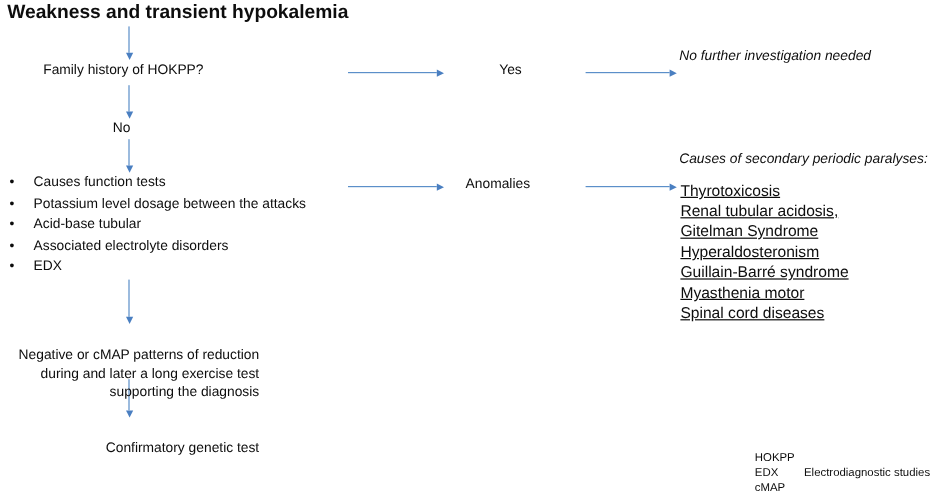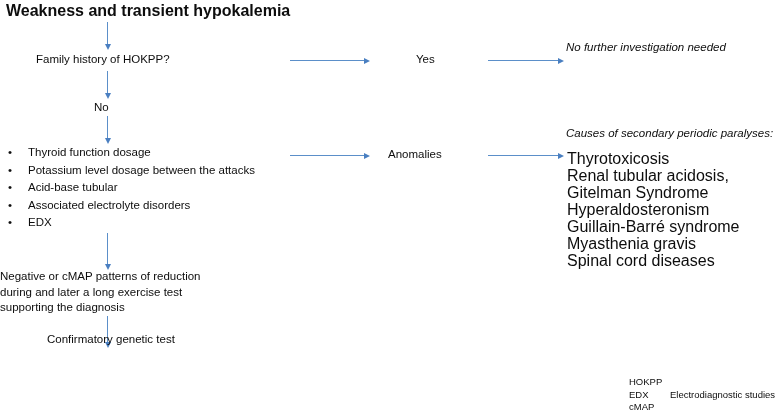--- a/index.html
+++ b/index.html
@@ -83,31 +83,33 @@
   }
   .bullet-text { white-space: nowrap; }
 
   
   .causes-list {
     position: absolute;
     left: 567px;
     top: 150px;
   }
   .cause-item {
-    font-size: 16px;
+    font-size: 13px;
     line-height: 17px;
     white-space: nowrap;
+    text-decoration: underline;
   }
 
   
   .center-block {
     position: absolute;
-    text-align: left;
+    text-align: right;
     font-size: 11.5px;
     line-height: 15.5px;
+    margin-top: 20px;
   }
 
   
   .legend {
     position: absolute;
     left: 585px;
     top: 376px;
     font-size: 9.5px;
     line-height: 12.5px;
   }
@@ -137,21 +139,21 @@
 
 <div class="node" style="left:416px; top:52px;">Yes</div>
 
 <div class="node italic" style="left:566px; top:40px;">No further investigation needed</div>
 
 <div class="node" style="left:388px; top:147px;">Anomalies</div>
 
 <div class="bullets">
   <div class="bullet-row">
     <span class="bullet-dot">•</span>
-    <span class="bullet-text">Thyroid function dosage</span>
+    <span class="bullet-text">Causes function tests</span>
   </div>
   <div class="bullet-row">
     <span class="bullet-dot">•</span>
     <span class="bullet-text">Potassium level dosage between the attacks</span>
   </div>
   <div class="bullet-row">
     <span class="bullet-dot">•</span>
     <span class="bullet-text">Acid-base tubular</span>
   </div>
   <div class="bullet-row">
@@ -165,31 +167,31 @@
 </div>
 
 <div class="node italic" style="left:566px; top:126px;">Causes of secondary periodic paralyses:</div>
 
 <div class="causes-list">
   <div class="cause-item">Thyrotoxicosis</div>
   <div class="cause-item">Renal tubular acidosis,</div>
   <div class="cause-item">Gitelman Syndrome</div>
   <div class="cause-item">Hyperaldosteronism</div>
   <div class="cause-item">Guillain-Barré syndrome</div>
-  <div class="cause-item">Myasthenia gravis</div>
+  <div class="cause-item">Myasthenia motor</div>
   <div class="cause-item">Spinal cord diseases</div>
 </div>
 
 <div class="center-block" style="left:0px; top:269px; width:216px;">
   <div>Negative or cMAP patterns of reduction</div>
   <div>during and later a long exercise test</div>
   <div>supporting the diagnosis</div>
 </div>
 
-<div class="center-block" style="left:0px; top:332px; width:216px;padding-left:47px;">Confirmatory genetic test</div>
+<div class="center-block" style="left:0px; top:347px; width:216px;">Confirmatory genetic test</div>
 
 <div class="legend">
   <div class="legend-row">
     <span class="legend-abbr">HOKPP</span>
   </div>
   <div class="legend-row">
     <span class="legend-abbr">EDX</span>
     <span class="legend-def">Electrodiagnostic studies</span>
   </div>
   <div class="legend-row">

